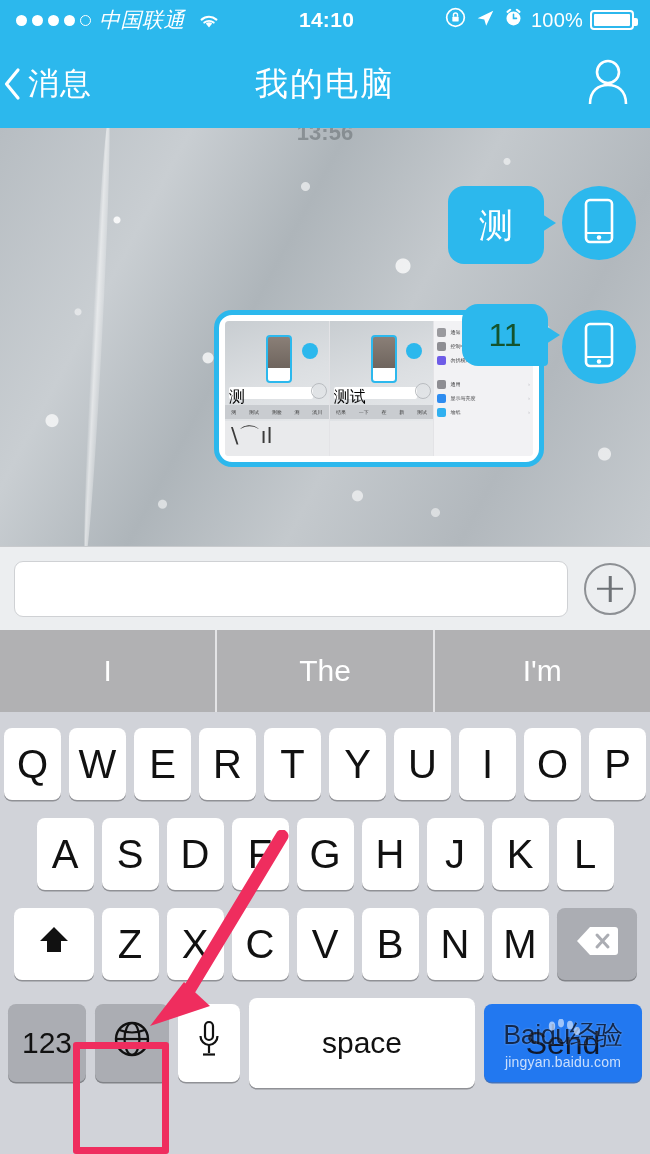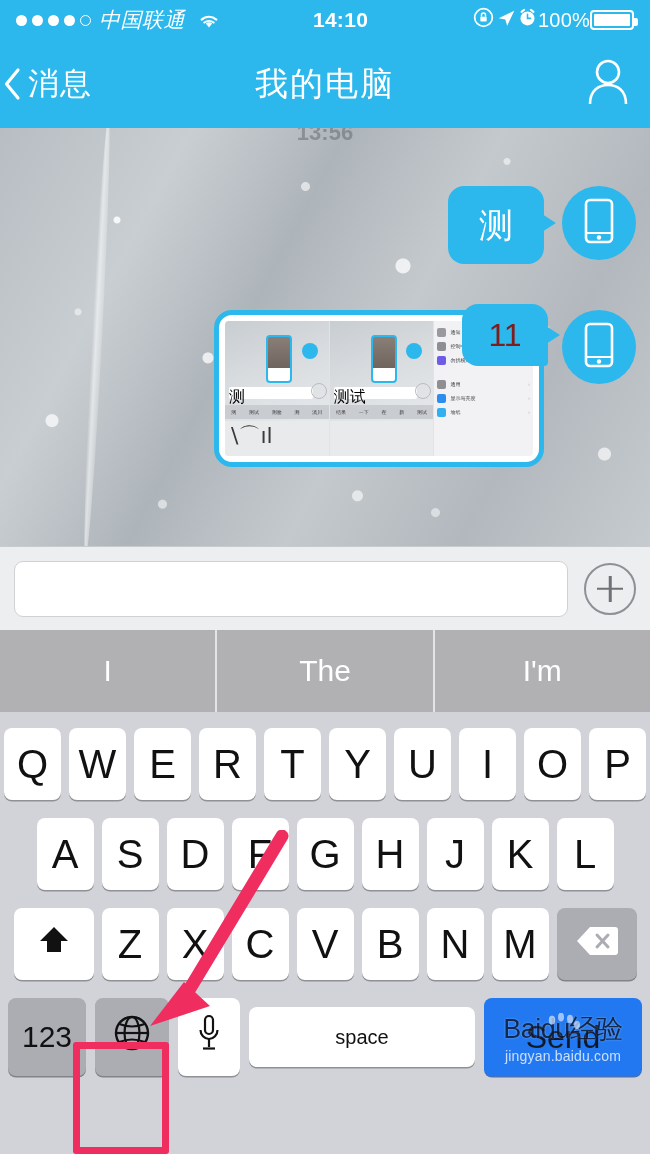--- a/index.html
+++ b/index.html
@@ -19,21 +19,21 @@
     font-size:21px; letter-spacing:.2px;
   }
   .sb-left{ display:flex; align-items:center; gap:8px; flex:0 0 auto;font-style:italic; }
   .dots{ display:flex; align-items:center; gap:5px; }
   .dot{ width:11px; height:11px; border-radius:50%; background:#fff; }
   .dot.hollow{ background:transparent; border:1.6px solid #fff; }
   .carrier{ font-size:21px; font-weight:400; letter-spacing:.5px; }
   .wifi{ width:24px; height:18px; position:relative; margin-left:4px; }
   .sb-center{ flex:1; text-align:center; font-size:21px; font-weight:700; letter-spacing:.3px;
      margin-left:-12px; }
-  .sb-right{ display:flex; align-items:center; flex:0 0 auto; }
+  .sb-right{ display:flex; align-items:center; gap:7px; flex:0 0 auto; }
   .pct{ font-size:20px; font-weight:400; }
   .batt{ width:44px; height:20px; border:2px solid #fff; border-radius:4px; padding:2px; position:relative; }
   .batt:after{ content:""; position:absolute; right:-6px; top:6px; width:4px; height:8px;
     background:#fff; border-radius:0 2px 2px 0;}
   .batt i{ display:block; width:100%; height:100%; background:#fff; border-radius:1px;}
 
   
   .navbar{
     position:absolute; top:40px; left:0; width:650px; height:88px;
     background:#2cb8ed; color:#fff; display:flex; align-items:center;
@@ -139,21 +139,21 @@
     position:absolute; left:6px; top:104px; font-size:22px; color:#3a3a3a;
     font-family:"DejaVu Sans",sans-serif; line-height:1;
   }
   .shot-list{ flex:1 1 32%; background:#f2f2f4; padding:4px 3px; }
   .sl-row{ display:flex; align-items:center; gap:4px; height:14px; }
   .sl-row.sp{ height:10px; }
   .sl-ico{ width:9px; height:9px; border-radius:2px; flex:0 0 auto; }
   .sl-txt{ font-size:5px; color:#3b3b3d; white-space:nowrap; }
   .sl-chev{ margin-left:auto; font-size:6px; color:#c2c2c6; }
   .img-badge{
-    position:absolute; right:-4px; top:-6px; background:#2cb8ed; color:#7f1d1d;
+    position:absolute; right:-4px; top:-6px; background:#2cb8ed; color:#14532d;
     min-width:86px; height:62px; border-radius:16px 16px 4px 16px;
     display:flex; align-items:center; justify-content:center; font-size:32px;
   }
   .img-badge:after{
     content:""; position:absolute; right:-12px; top:22px;
     width:0; height:0; border-top:9px solid transparent; border-bottom:9px solid transparent;
     border-left:14px solid #2cb8ed;
   }
 
   
@@ -206,21 +206,21 @@
   }
   .krow.r1 .key{ width:57px; }
   .krow.r2 .key{ width:57px; }
   .krow.r3 .key.ltr{ width:57px; }
   .key.fn{ background:#abadb3; box-shadow:0 1.5px 0 rgba(120,122,126,.9); }
   .key.shift{ width:80px; }
   .key.back{ width:80px; }
   .key.num{ width:78px; height:78px; font-size:30px; }
   .key.globe{ width:74px; height:78px; }
   .key.mic{ width:62px; height:78px; background:#fff; box-shadow:0 1.5px 0 rgba(136,138,142,.9); }
-  .key.space{ flex:1; height:60px; font-size:20px; }
+  .key.space{ flex:1; height:90px; font-size:30px; }
   .key.send{
     width:158px; height:78px; background:#2278f0; color:#fff;
     box-shadow:0 1.5px 0 rgba(30,90,180,.8); font-size:32px; position:relative; overflow:hidden;
   }
   .send-label{ position:relative; z-index:3; font-size:32px; color:#0f172a; }
 
   
   .watermark{
     position:absolute; inset:0; z-index:4; display:flex; flex-direction:column;
     align-items:center; justify-content:center; pointer-events:none; opacity:.82;

